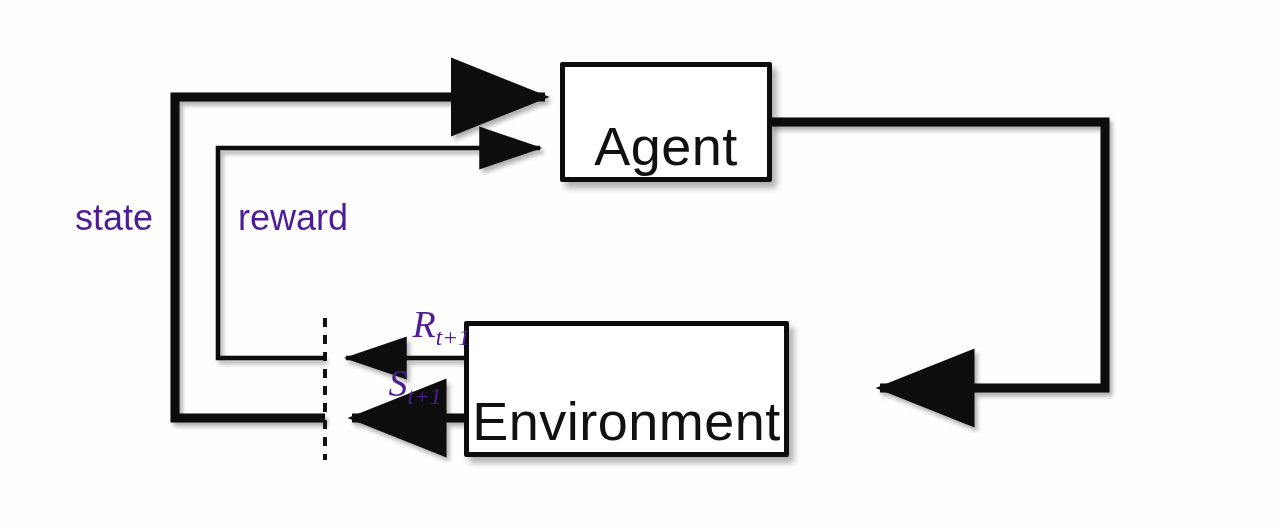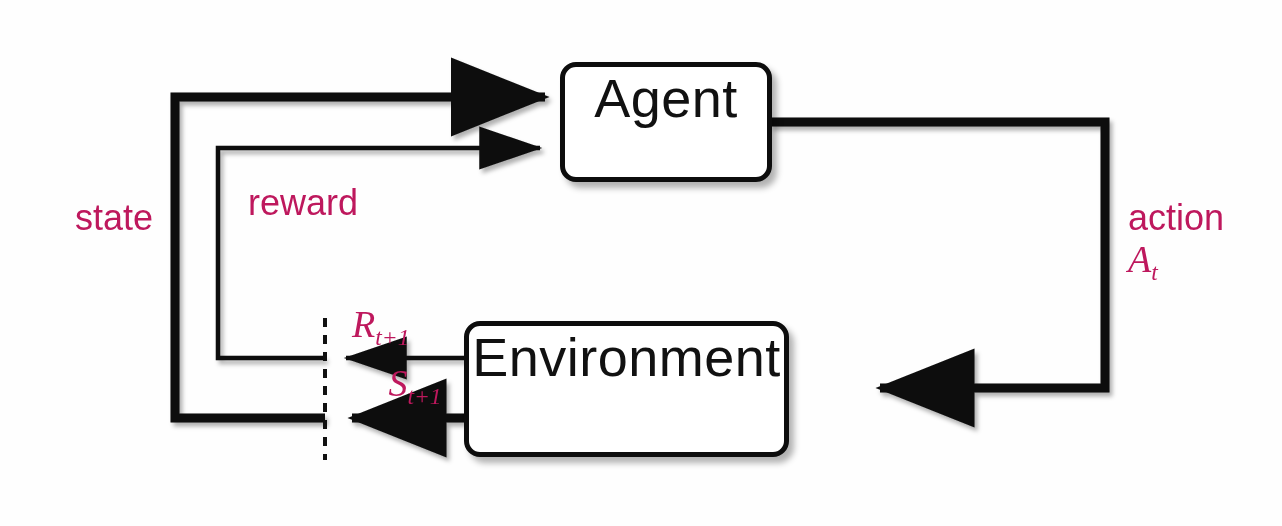--- a/index.html
+++ b/index.html
@@ -19,24 +19,24 @@
     position: absolute;
     left: 0;
     top: 0;
     width: 1282px;
     height: 526px;
   }
   .node-box {
     position: absolute;
     background: #ffffff;
     border: 5px solid #0d0d0d;
-    border-radius: 16px;
+    border-radius: 2px;
     box-shadow: 5px 6px 6px rgba(0,0,0,0.30);
     display: flex;
-    align-items: flex-start;
+    align-items: flex-end;
     justify-content: center;
     box-sizing: border-box;
   }
   .node-label {
     font-family: "Liberation Sans", sans-serif;
     color: #111111;
     font-weight: 400;
     letter-spacing: 0.5px;
     white-space: nowrap;
   }
@@ -50,21 +50,21 @@
   #environment-node {
     left: 464px;
     top: 321px;
     width: 325px;
     height: 136px;
   }
   #environment-node .node-label { font-size: 54px; }
 
   .edge-label {
     position: absolute;
-    color: #be185d;
+    color: #4c1d95;
     white-space: nowrap;
     text-align: center;
   }
   .word {
     font-family: "Liberation Sans", sans-serif;
     font-size: 36px;
     line-height: 1.0;
     display: block;
   }
   .sym {
@@ -88,23 +88,23 @@
     line-height: 1.0;
   }
   .sym-only sub {
     font-size: 0.62em;
     vertical-align: baseline;
     position: relative;
     top: 0.32em;
   }
 
   #label-state   { left: 62px;  top: 200px; width: 104px; }
-  #label-reward  { left: 228px; top: 185px; width: 130px; text-align: right; }
+  #label-reward  { left: 228px; top: 200px; width: 130px; }
   #label-action  { left: 1128px; top: 200px; width: 130px; text-align: left; }
-  #label-r-next  { left: 352px; top: 305px; width: 110px; text-align: left; }
+  #label-r-next  { left: 360px; top: 305px; width: 110px; text-align: right; }
   #label-s-next  { left: 360px; top: 364px; width: 110px; text-align: center; }
 </style>
 </head>
 <body>
 
 <div id="canvas">
 
   <svg id="diagram-svg" viewBox="0 0 1282 526" xmlns="http://www.w3.org/2000/svg">
     <defs>
       <marker id="arrow-thick" markerWidth="12" markerHeight="12" refX="10.5" refY="5" orient="auto" markerUnits="strokeWidth">
@@ -143,22 +143,18 @@
   </div>
 
   <div class="edge-label" id="label-state">
     <span class="word">state</span>
   </div>
 
   <div class="edge-label" id="label-reward">
     <span class="word">reward</span>
   </div>
 
-  <div class="edge-label" id="label-action">
-    <span class="word">action</span>
-    <span class="sym"><span>A</span><sub>t</sub></span>
-  </div>
 
   <div class="edge-label sym-only" id="label-r-next"><span>R</span><sub>t+1</sub></div>
 
   <div class="edge-label sym-only" id="label-s-next"><span>S</span><sub>t+1</sub></div>
 
 </div>
 
 </body></html>

